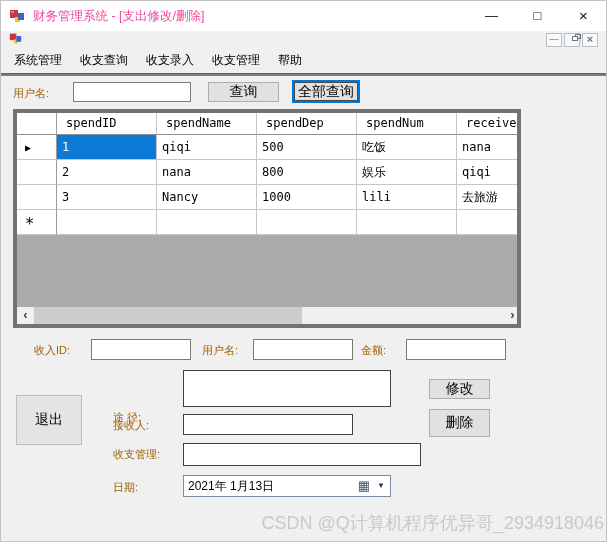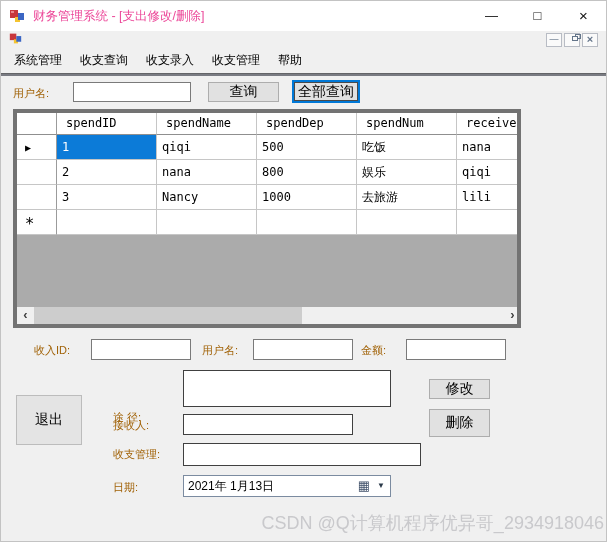--- a/index.html
+++ b/index.html
@@ -134,22 +134,22 @@
       <div class="gc g-cell">800</div>
       <div class="gc g-cell">娱乐</div>
       <div class="gc g-cell">qiqi</div>
     </div>
 
     <div class="g-row" style="top:72px;">
       <div class="gc g-rowhead"></div>
       <div class="gc g-cell">3</div>
       <div class="gc g-cell">Nancy</div>
       <div class="gc g-cell">1000</div>
+      <div class="gc g-cell">lili</div>
       <div class="gc g-cell">去旅游</div>
-      <div class="gc g-cell">lili</div>
     </div>
 
     <div class="g-row" style="top:97px;">
       <div class="gc g-rowhead star">∗</div>
       <div class="gc g-cell"></div>
       <div class="gc g-cell"></div>
       <div class="gc g-cell"></div>
       <div class="gc g-cell"></div>
       <div class="gc g-cell"></div>
     </div>

